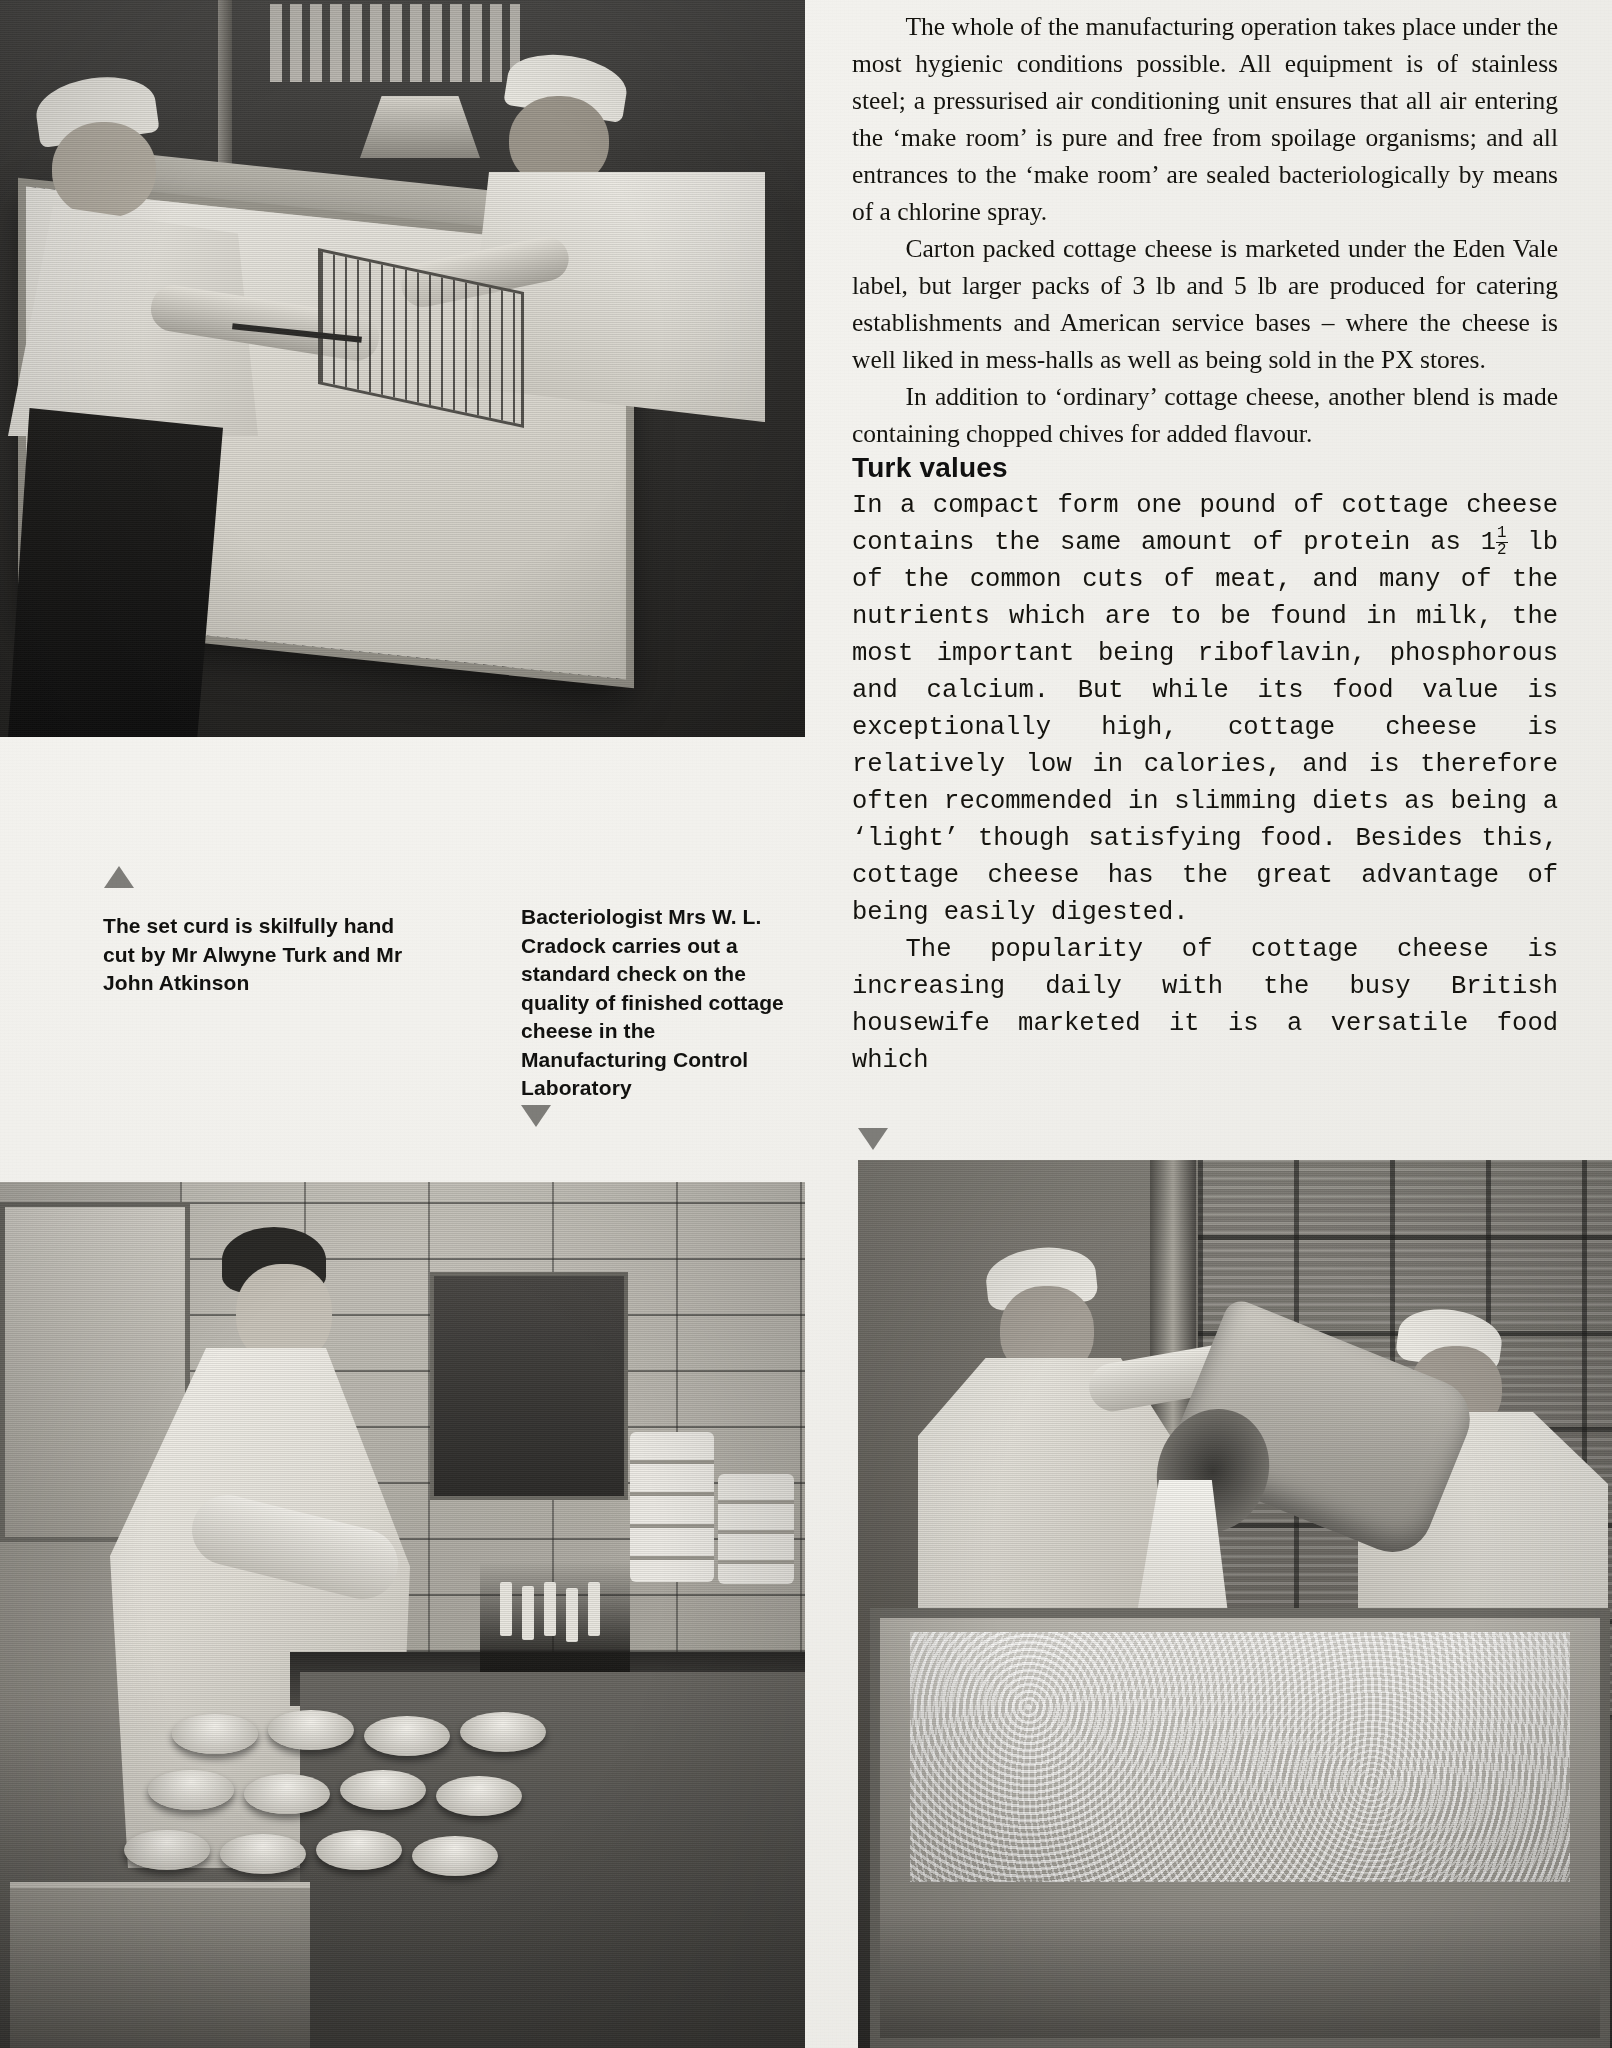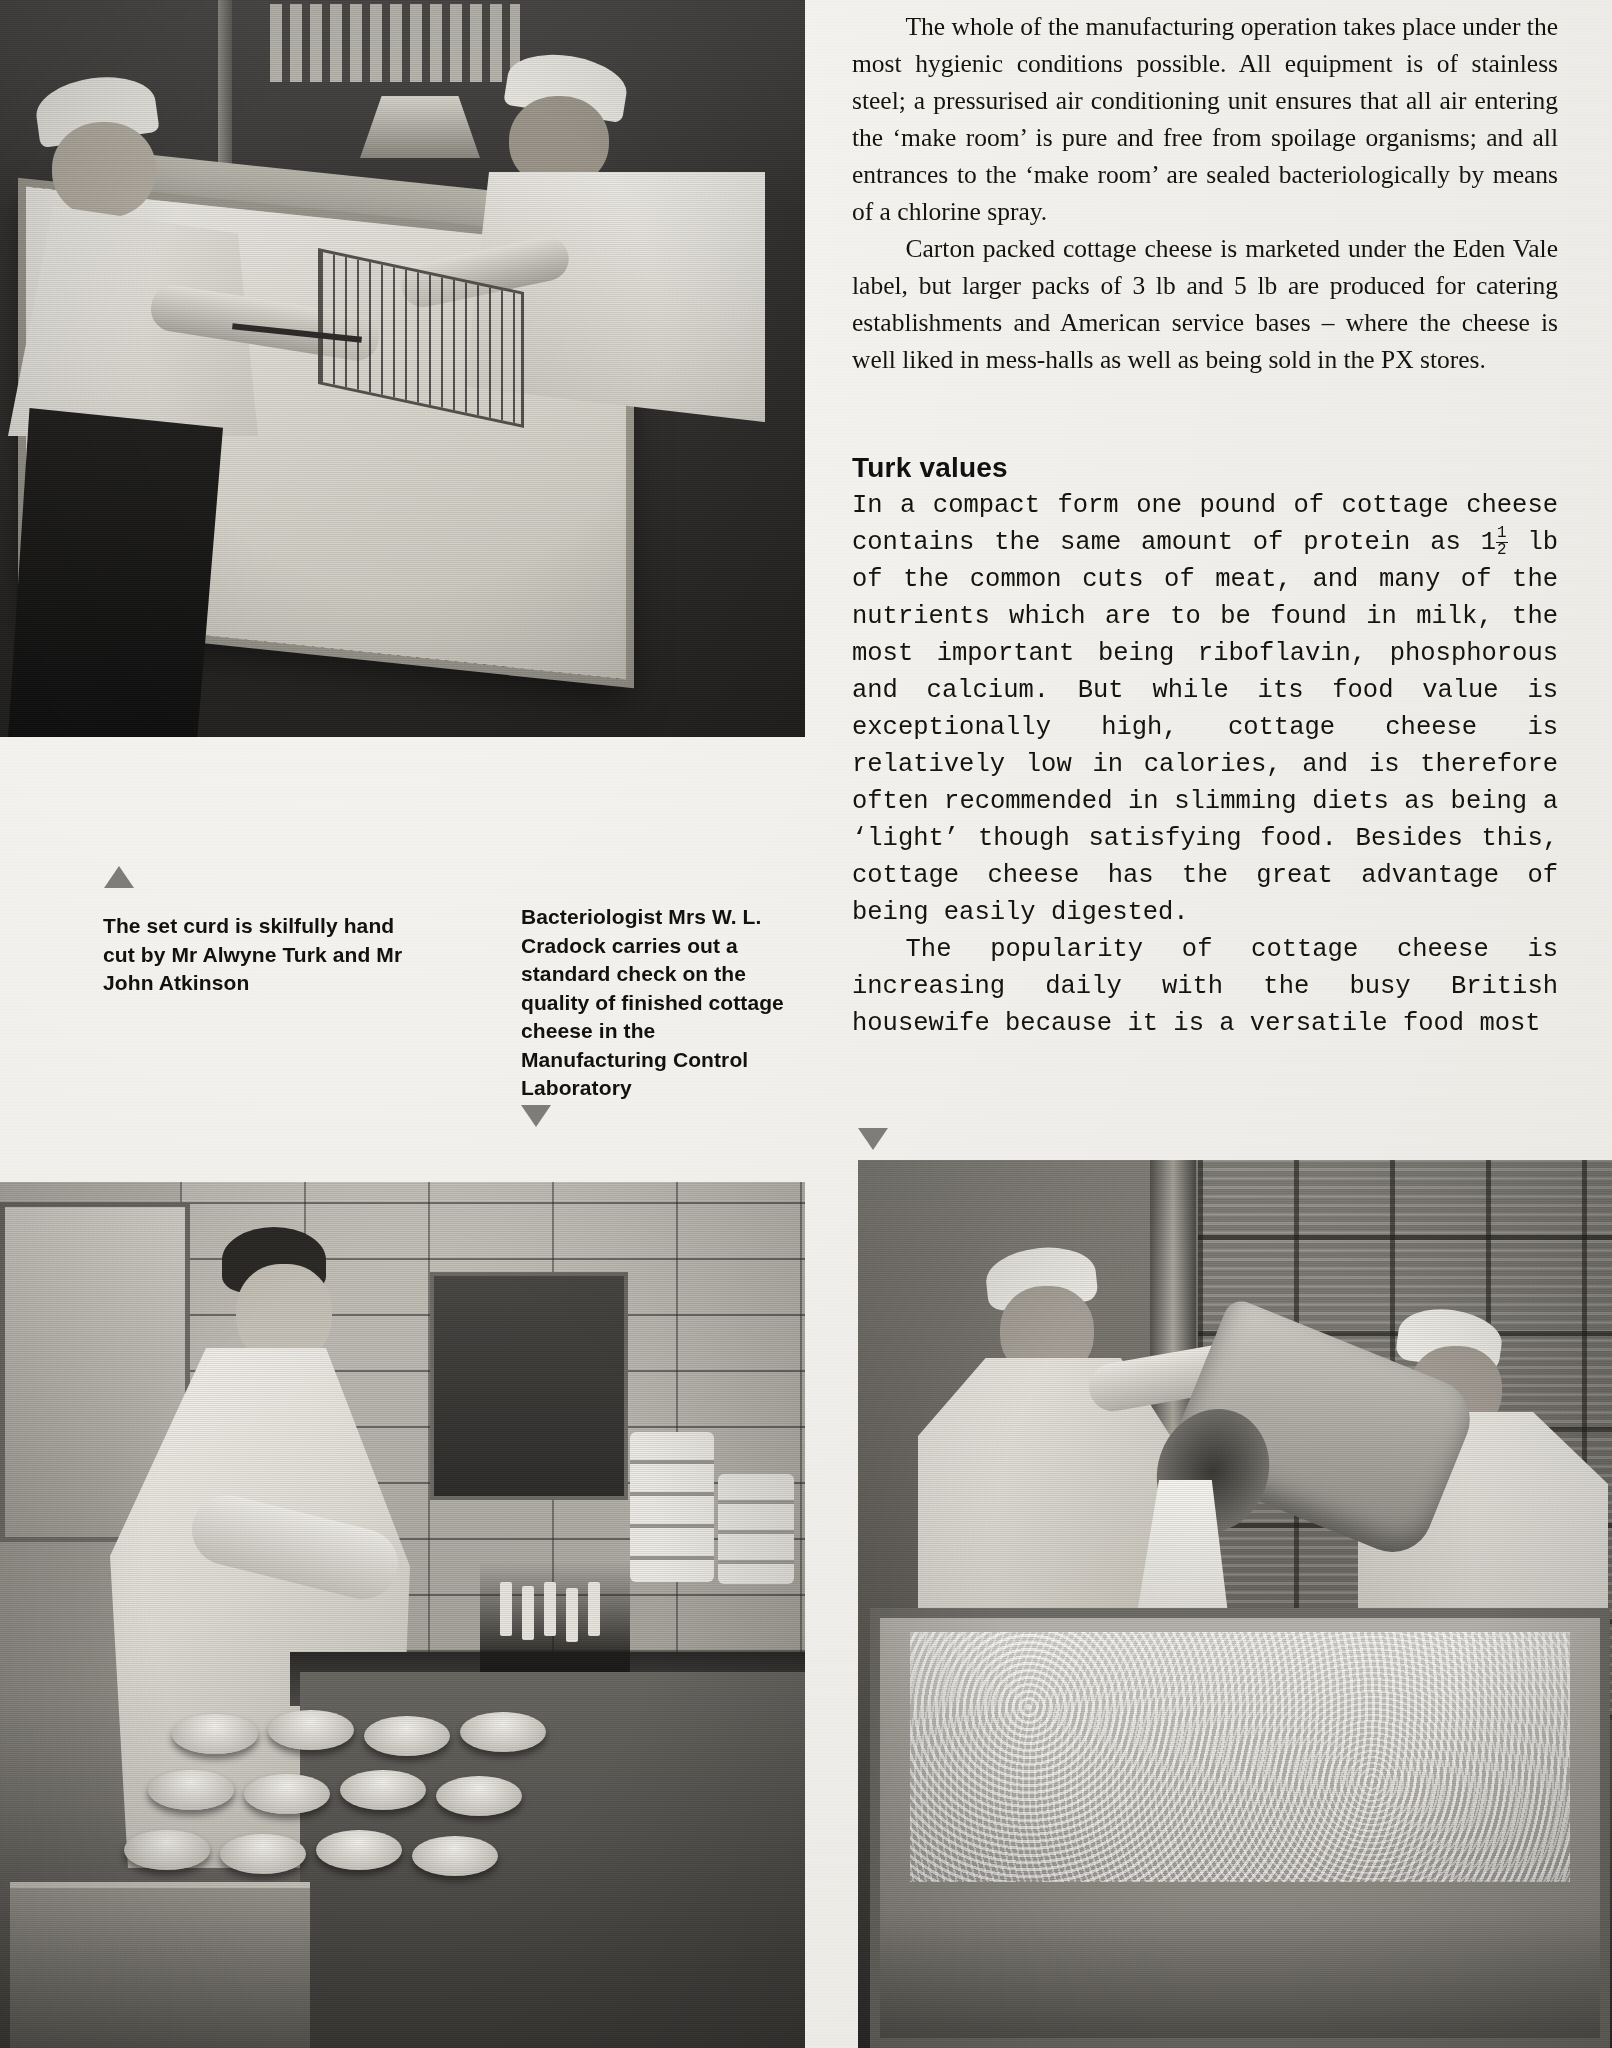--- a/index.html
+++ b/index.html
@@ -362,27 +362,28 @@
     <div class="armR"></div>
     <div class="knife"></div>
     <div class="rod"></div>
     <div class="halftone"></div>
     <div class="vign"></div>
   </div>
 
   <div id="textcol">
     <p>The whole of the manufacturing operation takes place under the most hygienic conditions possible. All equipment is of stainless steel; a pressurised air conditioning unit ensures that all air entering the ‘make room’ is pure and free from spoilage organisms; and all entrances to the ‘make room’ are sealed bacteriologically by means of a chlorine spray.</p>
     <p>Carton packed cottage cheese is marketed under the Eden Vale label, but larger packs of 3 lb and 5 lb are produced for catering establishments and American service bases – where the cheese is well liked in mess-halls as well as being sold in the PX stores.</p>
+    <p>In addition to ‘ordinary’ cottage cheese, another blend is made containing chopped chives for added flavour.</p>
   </div>
 
   <div id="foodvalues">Turk values</div>
 
   <div id="para-food">
     <p><span>In a compact form one pound of cottage cheese contains the same amount of protein as </span><span class="fracwrap"><span>1</span><span class="frac"><span class="n">1</span><span class="d">2</span></span></span><span> lb of the common cuts of meat, and many of the nutrients which are to be found in milk, the most important being riboflavin, phosphorous and calcium. But while its food value is exceptionally high, cottage cheese is relatively low in calories, and is therefore often recommended in slimming diets as being a ‘light’ though satisfying food. Besides this, cottage cheese has the great advantage of being easily digested.</span></p>
-    <p class="ind">The popularity of cottage cheese is increasing daily with the busy British housewife because it is a versatile food most</p>
+    <p class="ind">The popularity of cottage cheese is increasing daily with the busy British housewife marketed it is a versatile food which</p>
   </div>
 
   <div class="tri tri-up"></div>
   <div class="tri tri-dn-bact"></div>
   <div class="tri tri-dn-churn"></div>
 
   <div class="caption" id="cap-bact">Bacteriologist Mrs W. L. Cradock carries out a standard check on the quality of finished cottage cheese in the Manufacturing Control Laboratory</div>
   <div class="caption" id="cap-curd">The set curd is skilfully hand cut by Mr Alwyne Turk and Mr John Atkinson</div>
 
   <div class="photo" id="photo-lab">

